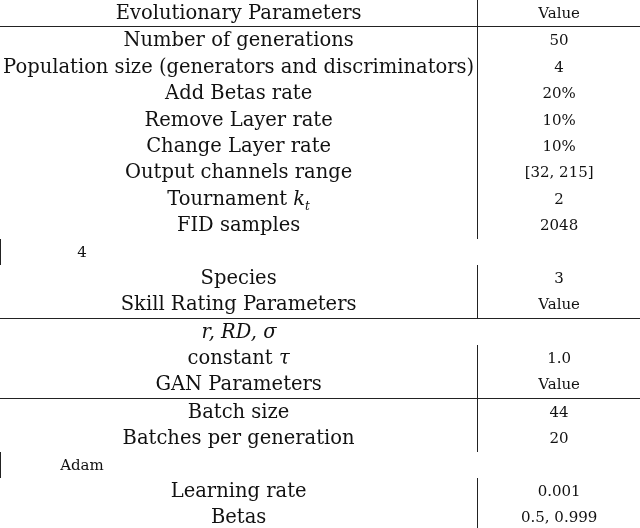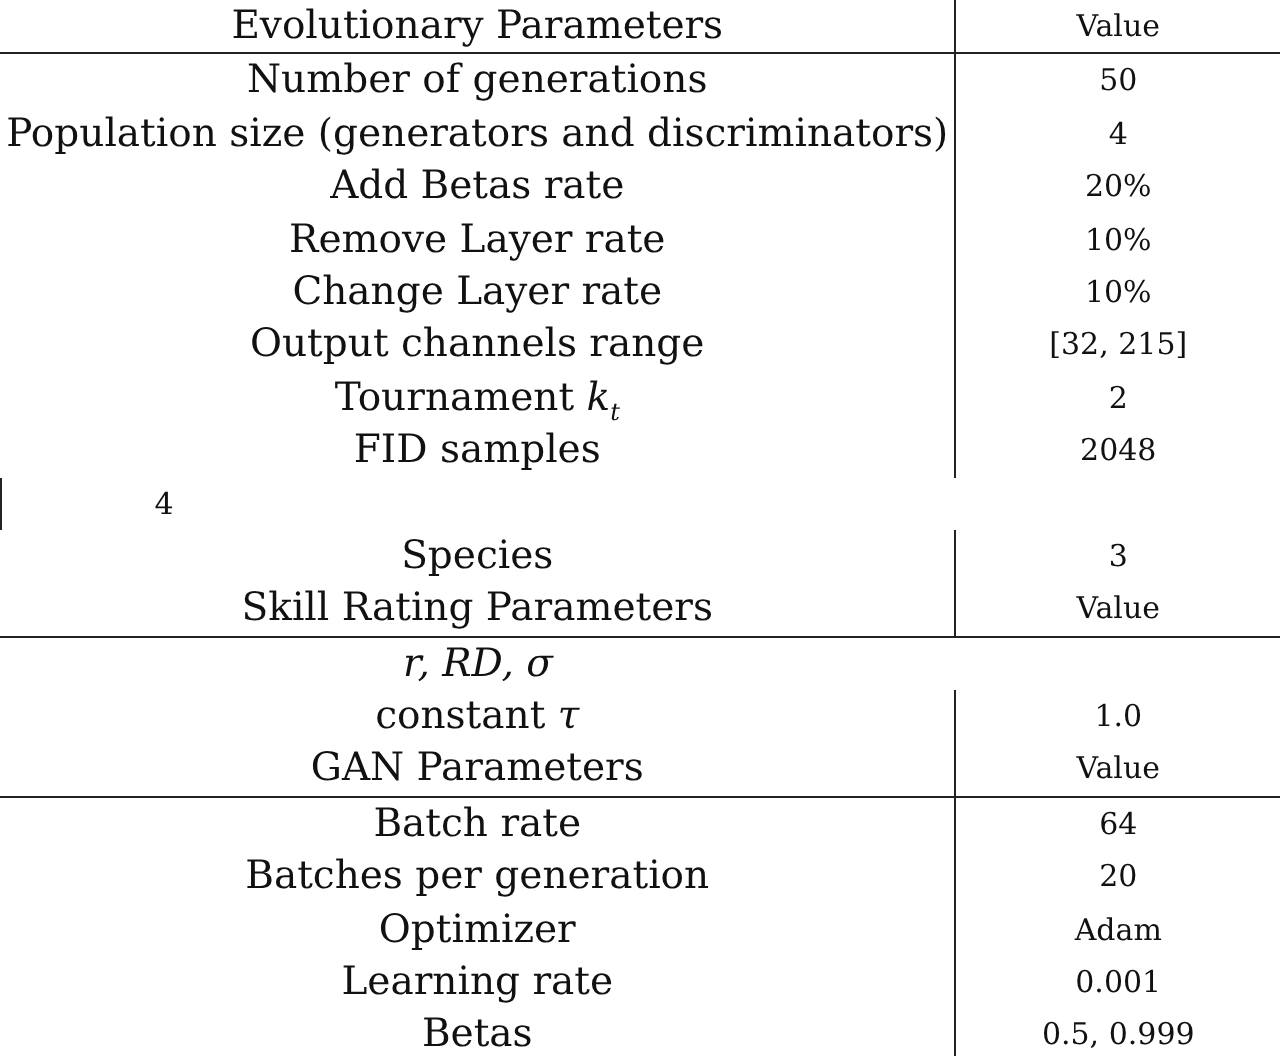--- a/index.html
+++ b/index.html
@@ -73,29 +73,28 @@
   <div class="row">
     <div class="c1"><span>constant </span><i>τ</i></div>
     <div class="c2">1.0</div>
   </div>
 
   <div class="row hdr rule">
     <div class="c1">GAN Parameters</div>
     <div class="c2">Value</div>
   </div>
   <div class="row">
-      <div class="c1">Batch rate</div>
-      <div class="c2">64</div>
+      <div class="c1">Batch size</div>
+      <div class="c2">44</div>
     </div>
   <div class="row">
       <div class="c1">Batches per generation</div>
       <div class="c2">20</div>
     </div>
   <div class="row">
-      <div class="c1">Optimizer</div>
       <div class="c2">Adam</div>
     </div>
   <div class="row">
       <div class="c1">Learning rate</div>
       <div class="c2">0.001</div>
     </div>
   <div class="row">
       <div class="c1">Betas</div>
       <div class="c2">0.5, 0.999</div>
     </div>

